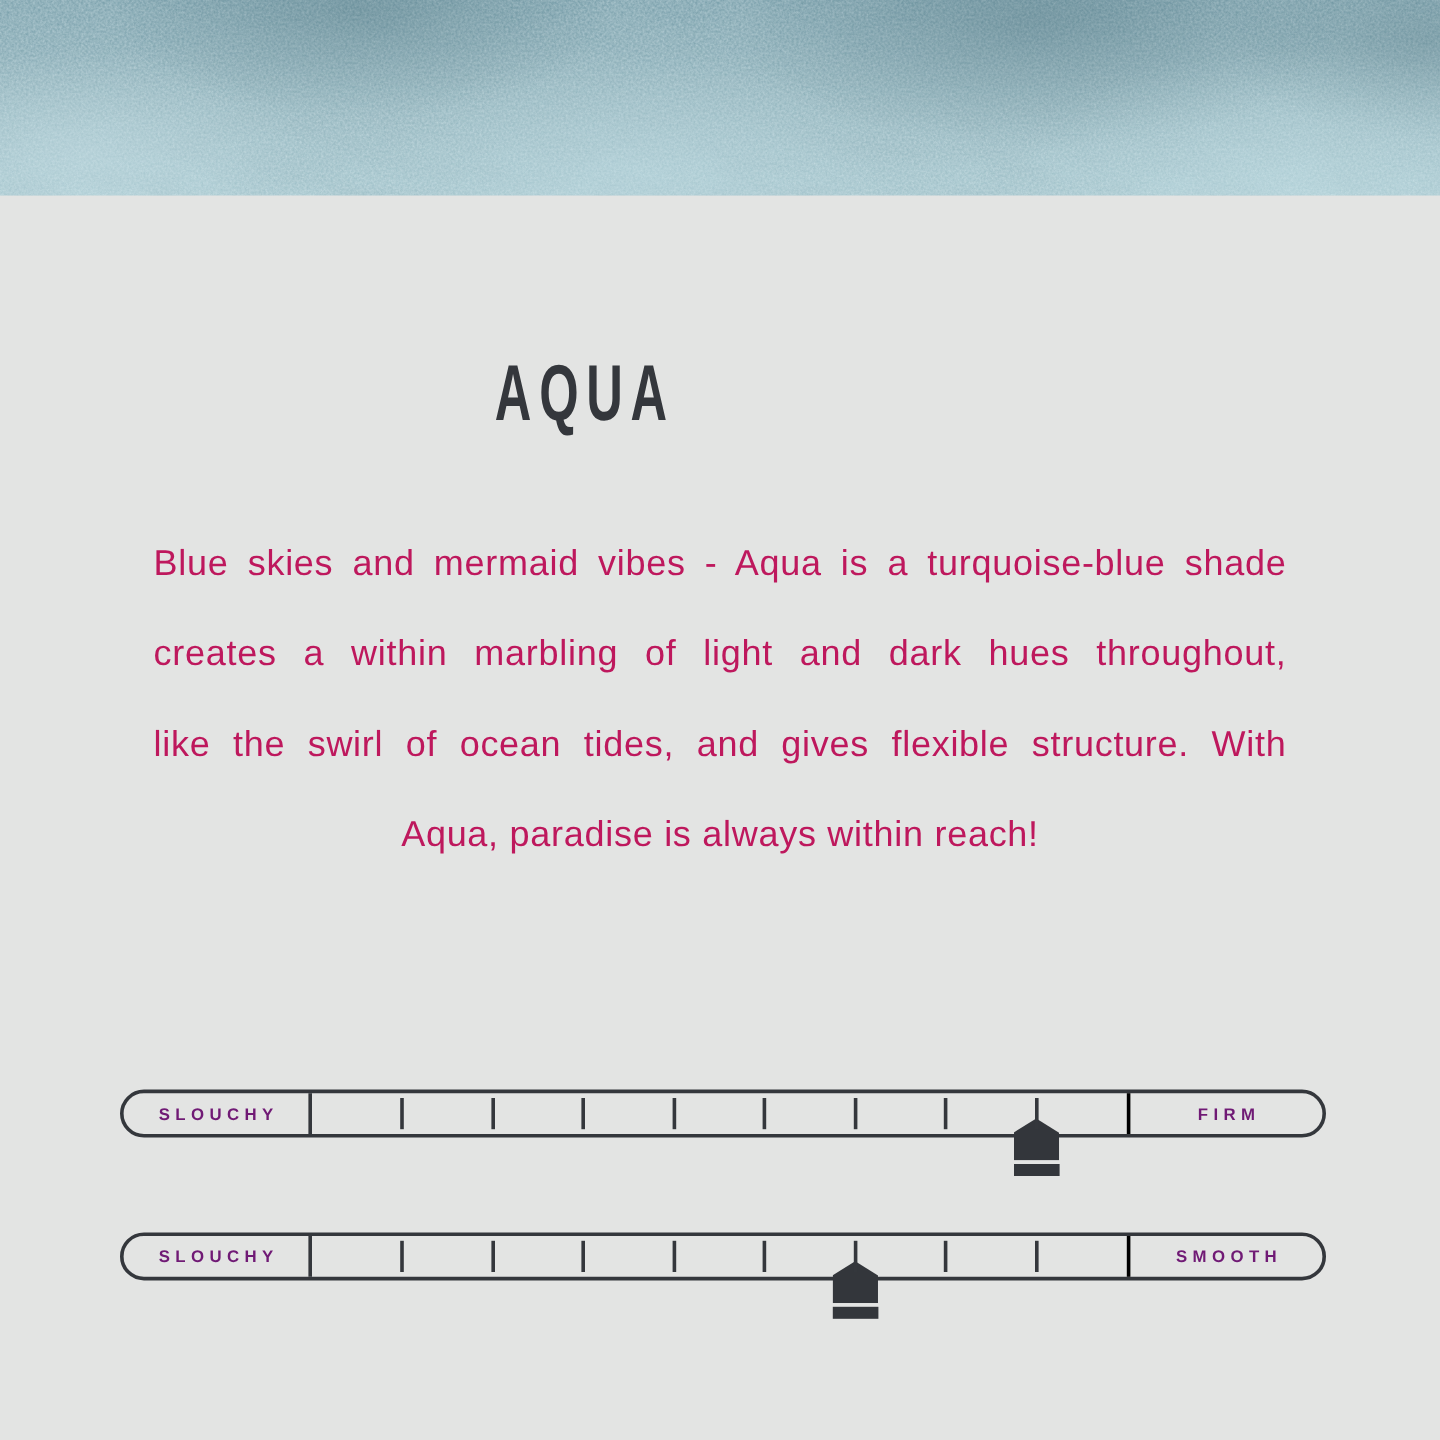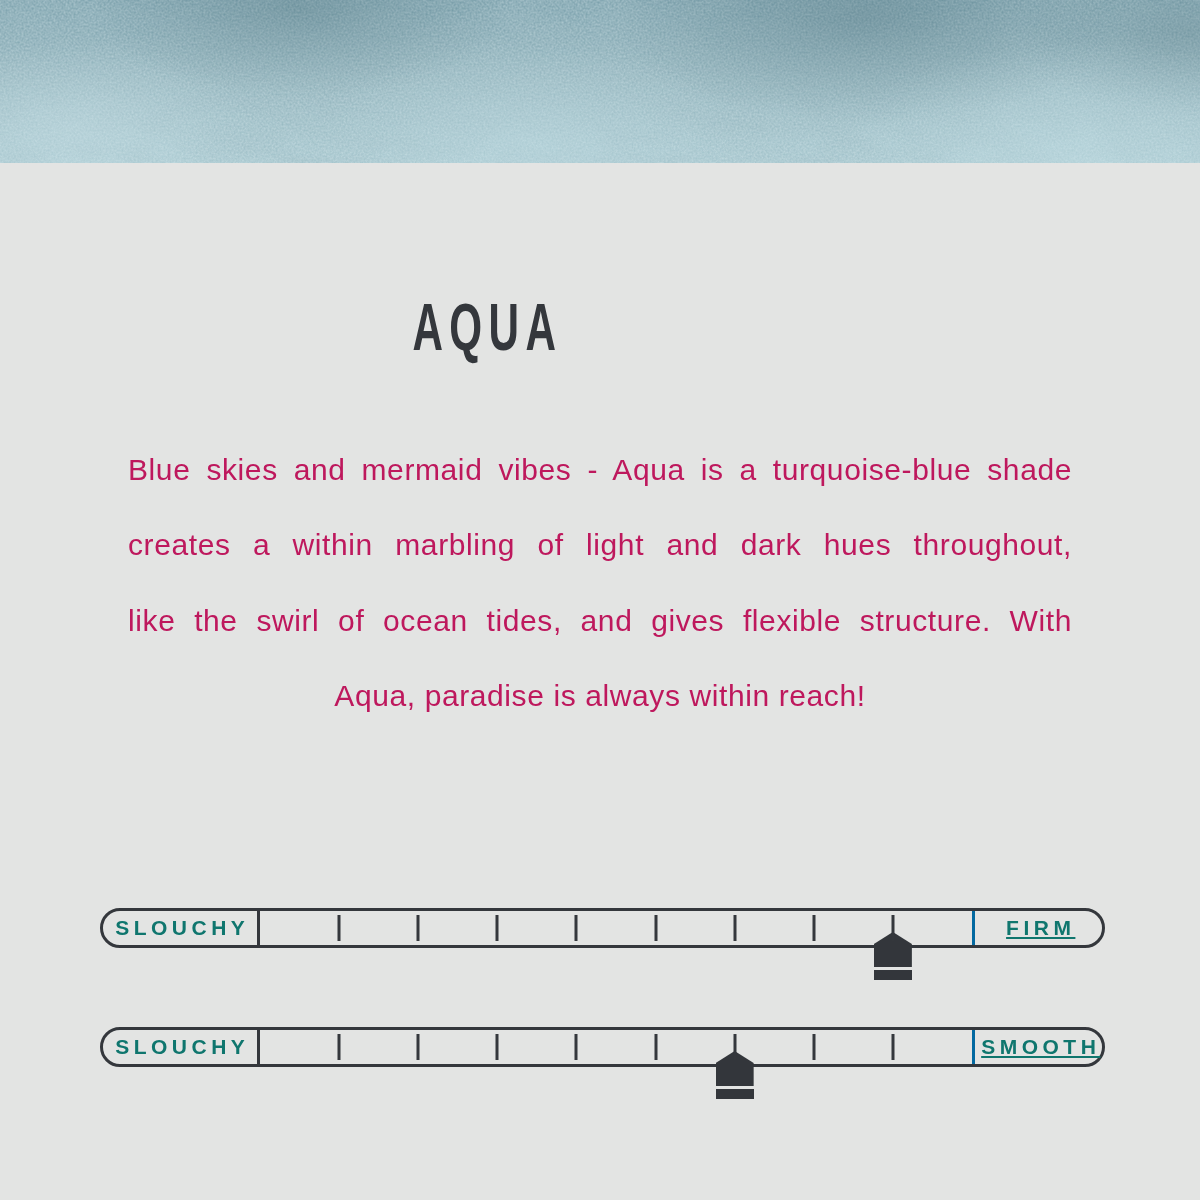--- a/index.html
+++ b/index.html
@@ -81,29 +81,29 @@
     display: flex;
     background: transparent;
   }
   .scale.firmness { top: 908px; }
   .scale.texture  { top: 1027px; }
 
   .scale-cap {
     display: flex;
     align-items: center;
     justify-content: center;
-    font-size: 21px;
+    font-size: 14px;
     font-weight: 700;
     letter-spacing: 4.5px;
     text-indent: 4.5px;
-    color: #0f766e;
+    color: #701a75;
     white-space: nowrap;
   }
   .cap-left  { width: 157px; border-right: 3px solid #34373c; }
-  .cap-right { width: 130px; border-left:  3px solid #0369a1; text-decoration: underline; }
+  .cap-right { width: 163px; border-left:  3px solid #000000; }
 
   .tick-area {
     flex: 1;
     position: relative;
     overflow: visible;
   }
   .tick {
     position: absolute;
     top: 4px;
     width: 3px; height: 26px;

